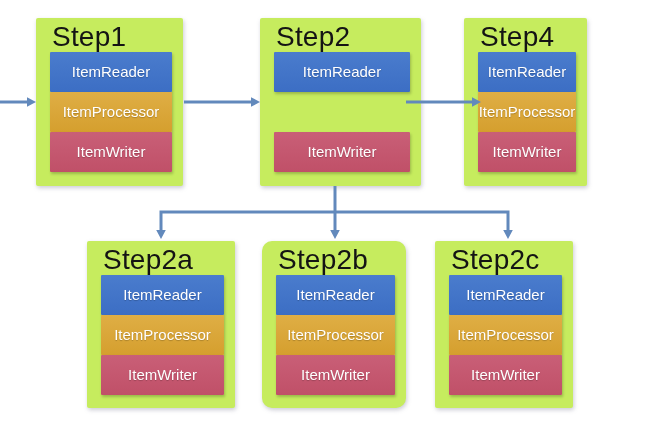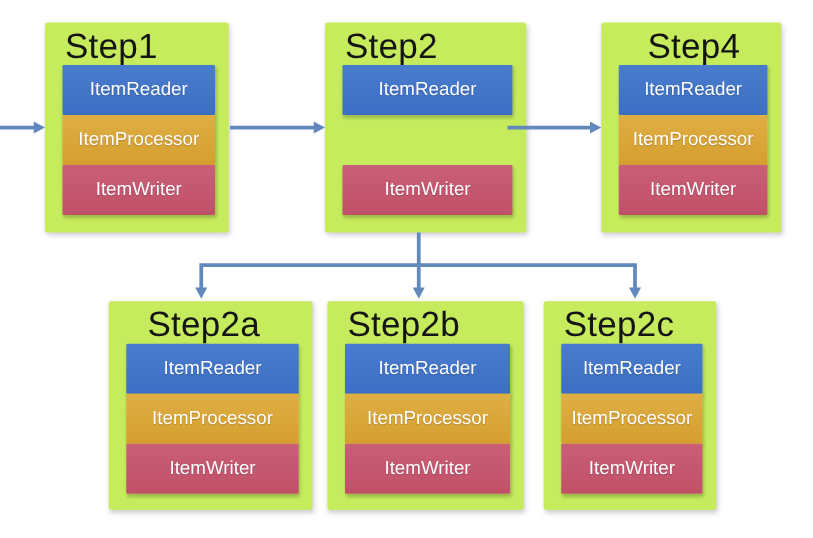--- a/index.html
+++ b/index.html
@@ -42,23 +42,23 @@
     box-shadow: 1px 2px 3px rgba(0,0,0,0.22);
   }
   .bar.reader    { background: linear-gradient(to bottom, #4a7ccd, var(--reader-fill)); }
   .bar.processor { background: linear-gradient(to bottom, #dfae45, var(--processor-fill)); }
   .bar.writer    { background: linear-gradient(to bottom, #c95f77, var(--writer-fill)); }
   .bar-spacer { height: 40px; }
 
   
   #n-step1  { left: 36px;  top: 18px;  width: 147px; height: 168px; }
   #n-step2  { left: 260px; top: 18px;  width: 161px; height: 168px; }
-  #n-step4  { left: 481px; top: 18px;  width: 123px; height: 168px; padding-left: 21px; }
-  #n-step2a { left: 87px;  top: 241px; width: 148px; height: 167px; padding-left: 15px; }
-  #n-step2b { left: 262px; top: 241px; width: 157px; height: 167px; }
+  #n-step4  { left: 464px; top: 18px;  width: 123px; height: 168px; }
+  #n-step2a { left: 87px;  top: 241px; width: 148px; height: 167px; }
+  #n-step2b { left: 262px; top: 241px; width: 144px; height: 167px; border-radius: 10px; }
   #n-step2c { left: 435px; top: 241px; width: 138px; height: 167px; }
 
   #arrow-layer {
     position: absolute;
     left: 0; top: 0;
     width: 650px; height: 430px;
     z-index: 5;
     pointer-events: none;
   }
   .arrow-line { stroke: var(--arrow); stroke-width: 3; fill: none; }

